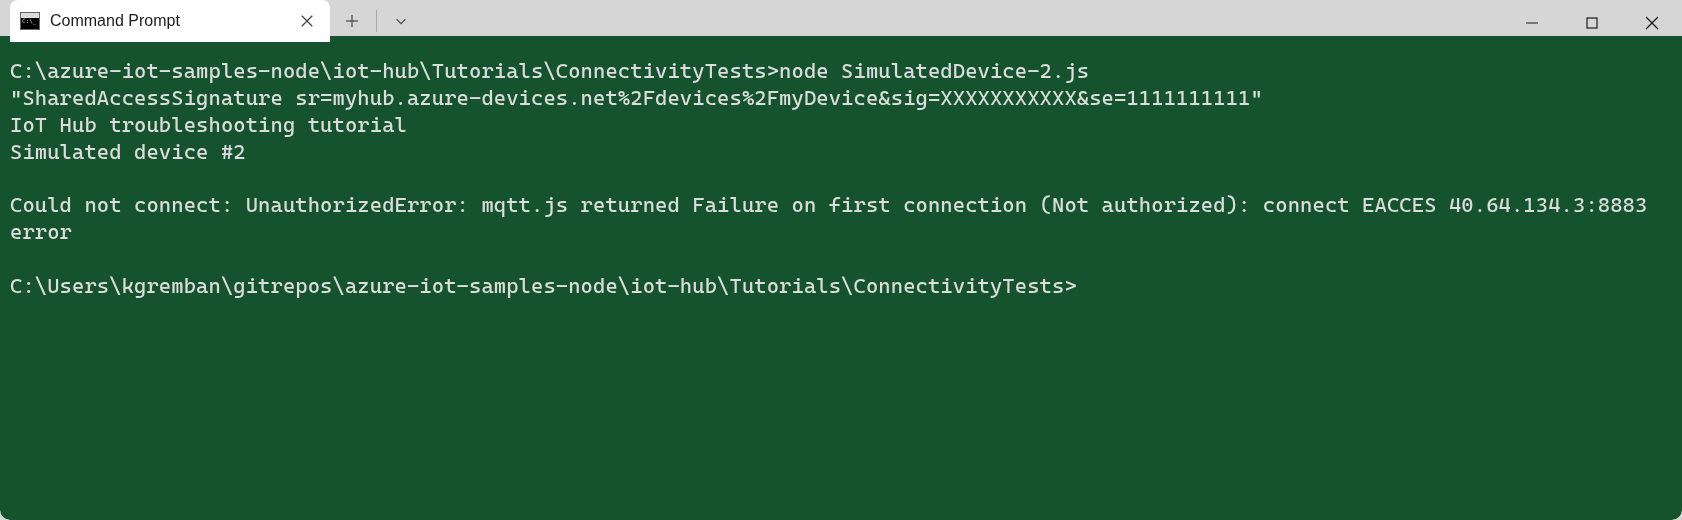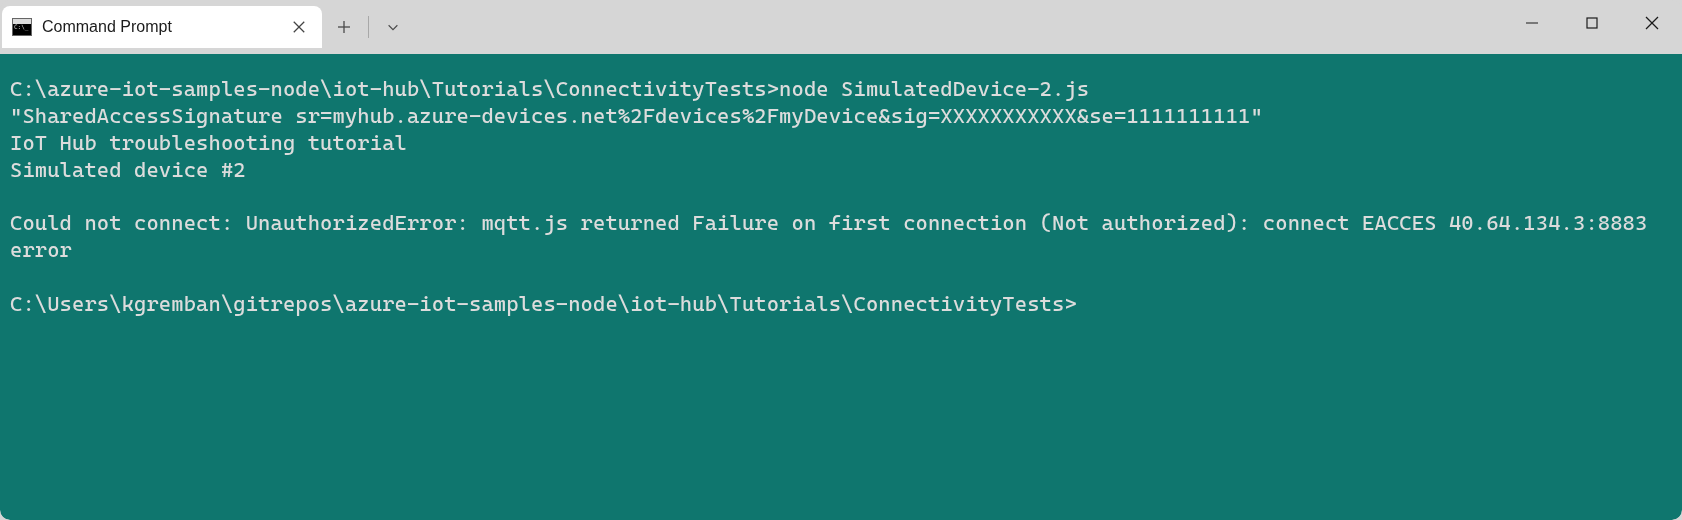--- a/index.html
+++ b/index.html
@@ -18,25 +18,25 @@
     .window {
       width: 100%;
       height: 100%;
       display: flex;
       flex-direction: column;
       border-radius: 10px;
       overflow: hidden;
       background: #d6d6d6;
     }
     .titlebar {
-      height: 54px;
+      height: 36px;
       background: #d6d6d6;
       display: flex;
-      align-items: center;
-      padding-left: 2px;
+      align-items: flex-start;
+      padding-left: 10px;
       position: relative;
     }
     .tab {
       background: #ffffff;
       border-top-left-radius: 8px;
       border-top-right-radius: 8px;
       height: 42px;
       display: flex;
       align-items: center;
       padding: 0 14px 0 10px;
@@ -121,21 +121,21 @@
       display: flex;
       align-items: center;
       justify-content: center;
       cursor: pointer;
       color: #1b1b1b;
     }
     .win-btn svg { width: 14px; height: 14px; }
     .win-btn.close svg { width: 16px; height: 16px; }
     .terminal {
       flex: 1;
-      background: #0f766e;
+      background: #14532d;
       color: #dcdcdc;
       font-family: Consolas, "Cascadia Mono", "Courier New", monospace;
       font-size: 21px;
       line-height: 1.28;
       padding: 22px 10px 10px 10px;
       white-space: pre-wrap;
       overflow: hidden;
       letter-spacing: 0.1px;
     }
   </style>

